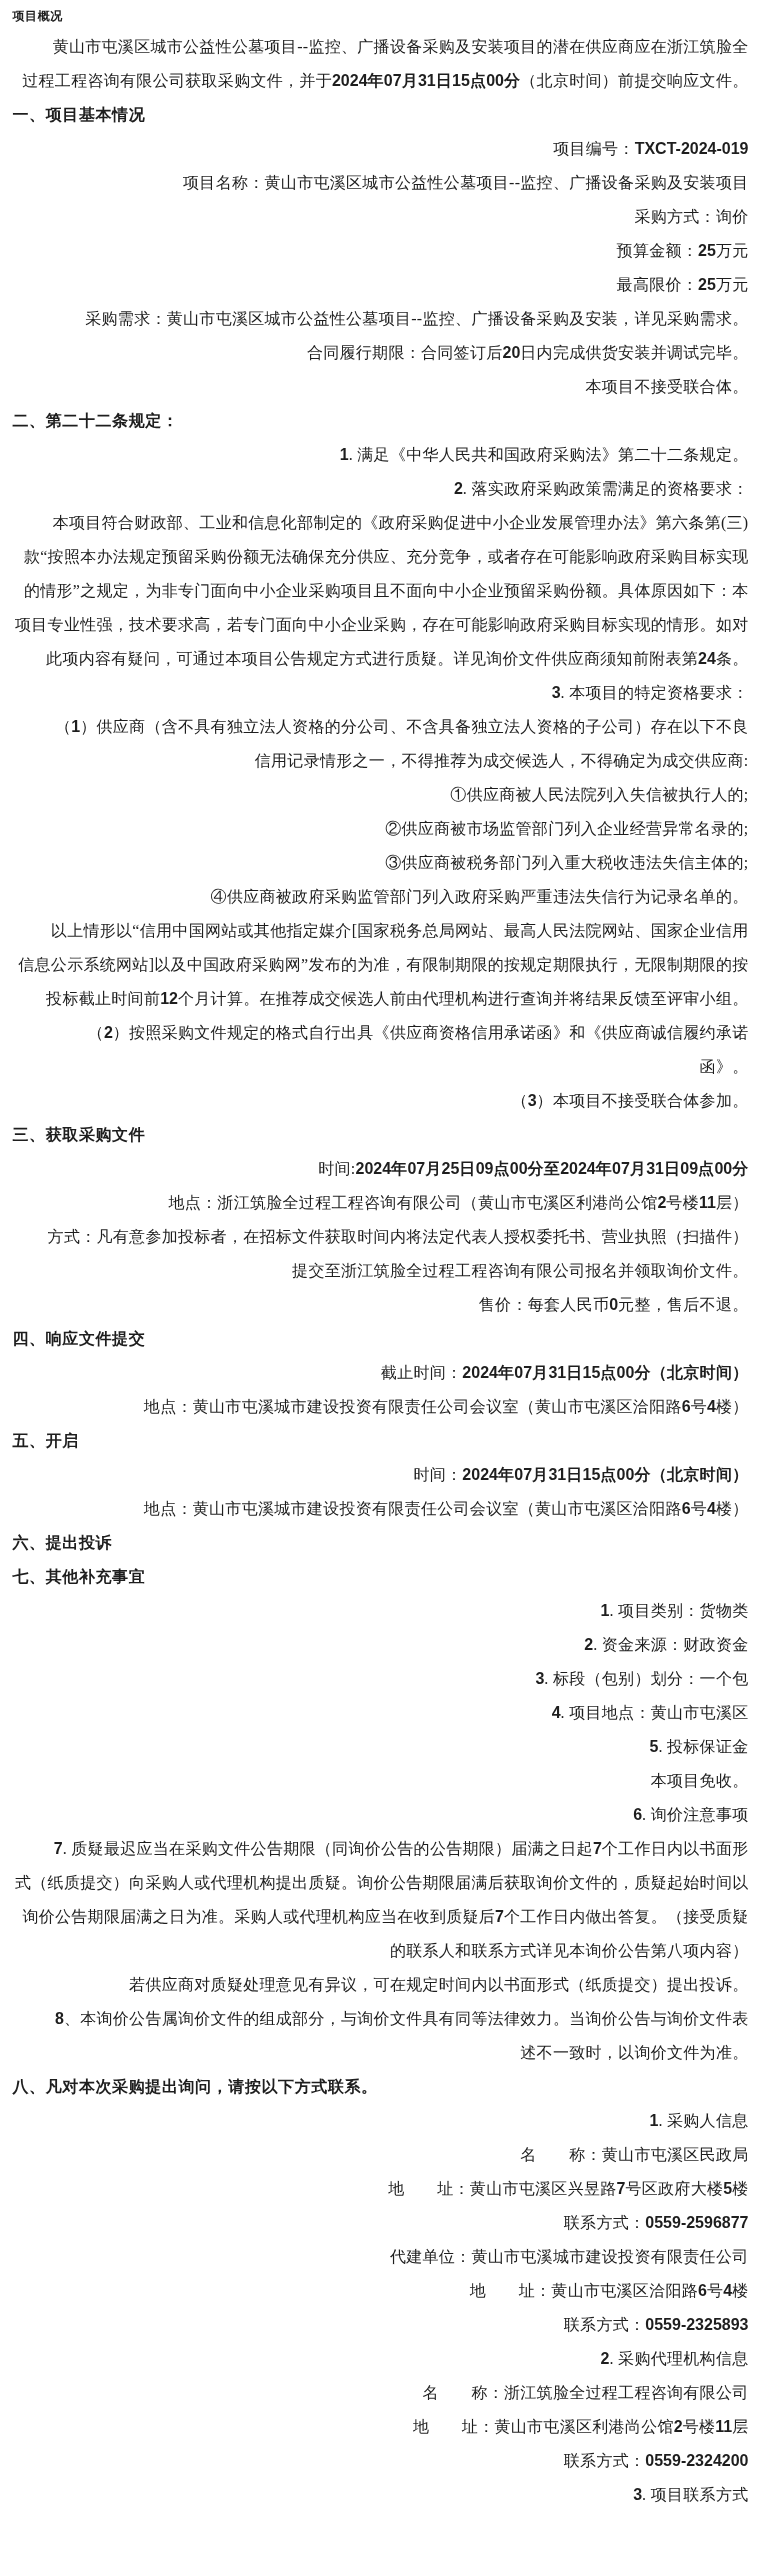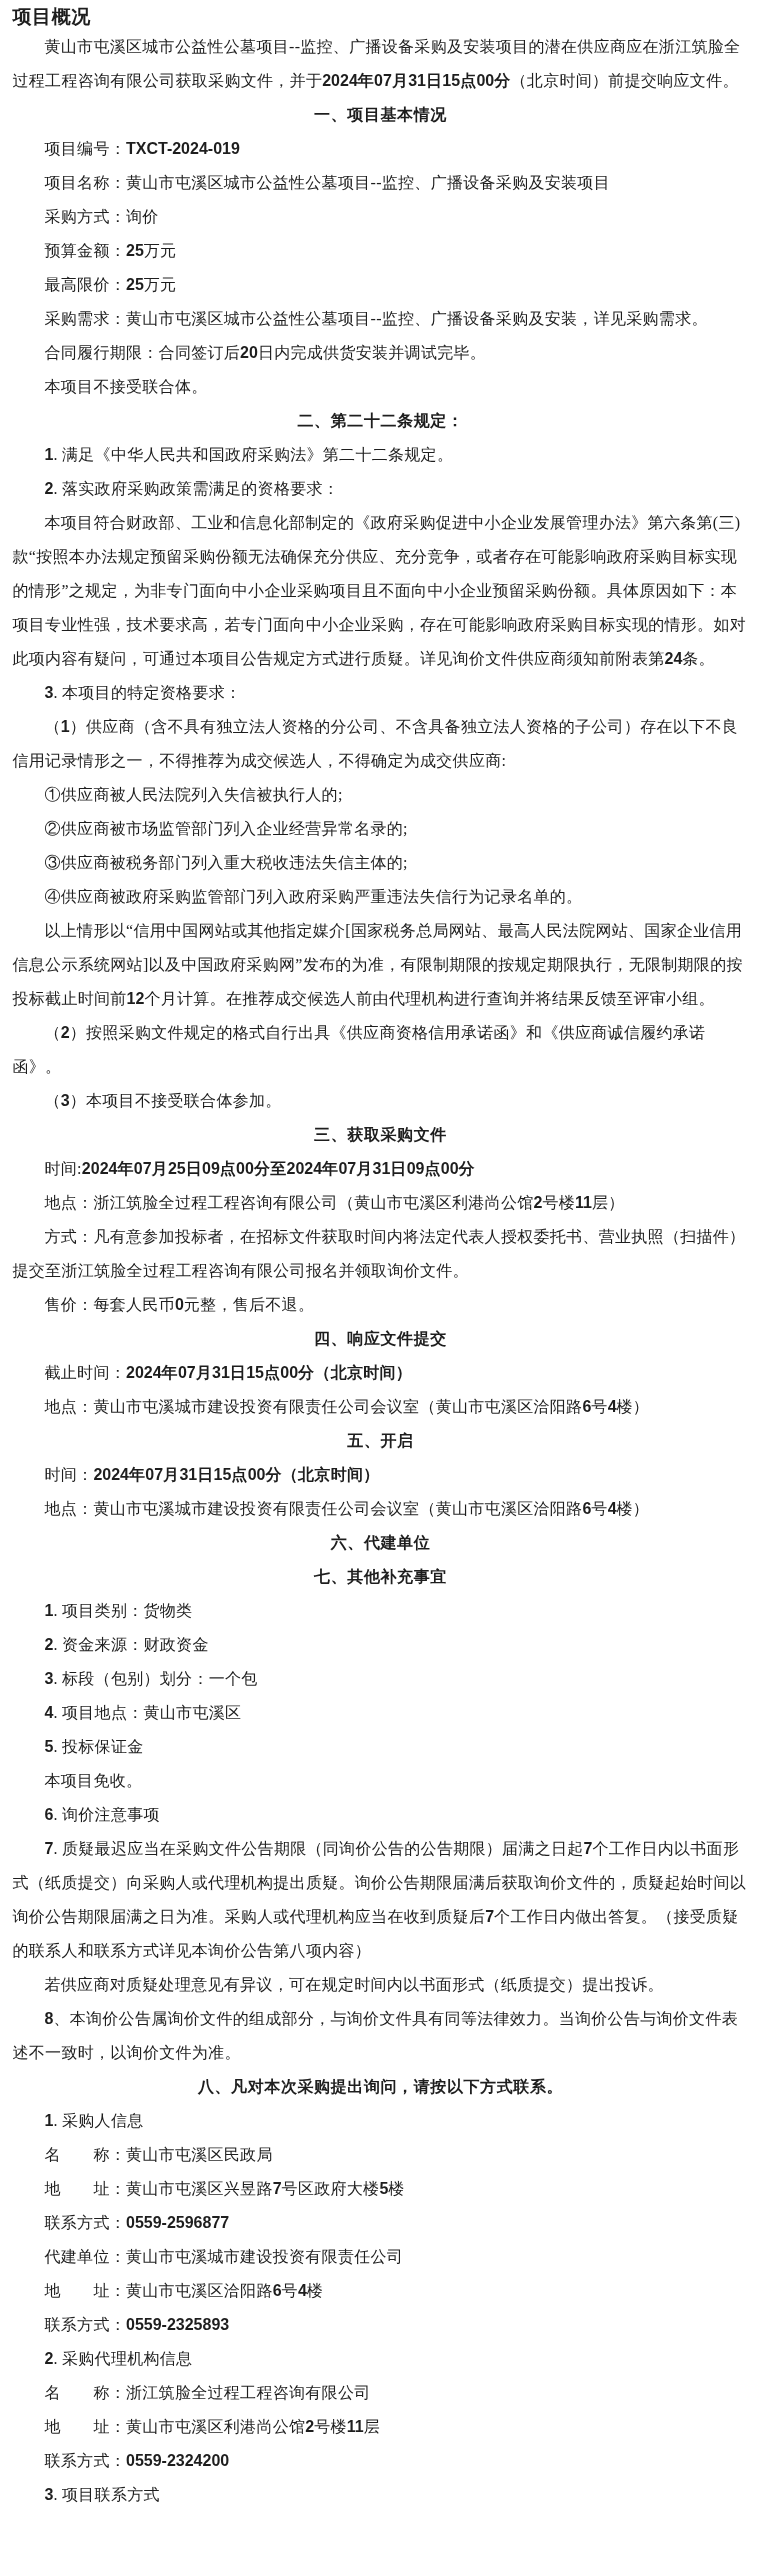--- a/index.html
+++ b/index.html
@@ -10,33 +10,32 @@
     -webkit-font-smoothing:antialiased;
   }
   .doc{padding:3.6px 12.5px 18px 12.5px;}
   .line{
     font-size:16px;
     line-height:34px;
     letter-spacing:0.3px;
     word-break:break-all;
   }
   .h1{
-    font-size:19px;
+    font-size:12px;
     line-height:26px;
     font-weight:bold;
     letter-spacing:0.6px;
-    font-family:Liberation Sans, sans-serif;
+    font-family:Liberation Mono, monospace;
   }
   .sec{
     font-weight:bold;
     letter-spacing:0.6px;
     font-family:"Liberation Sans",sans-serif;
-    text-align:center;
   }
-  .para{text-indent:2em;}
+  .para{text-indent:2em;text-align:right;}
   .num{
     font-family:"Liberation Sans",sans-serif;
     font-weight:bold;
     letter-spacing:0;
   }
   b.bseg{
     font-family:"Liberation Sans",sans-serif;
     font-weight:bold;
   }
 </style>
@@ -73,21 +72,21 @@
       <div class="line para">时间:<b class="bseg"><span class="num">2024</span>年<span class="num">07</span>月<span class="num">25</span>日<span class="num">09</span>点<span class="num">00</span>分至<span class="num">2024</span>年<span class="num">07</span>月<span class="num">31</span>日<span class="num">09</span>点<span class="num">00</span>分</b></div>
       <div class="line para">地点：浙江筑脸全过程工程咨询有限公司（黄山市屯溪区利港尚公馆<span class="num">2</span>号楼<span class="num">11</span>层）</div>
       <div class="line para">方式：凡有意参加投标者，在招标文件获取时间内将法定代表人授权委托书、营业执照（扫描件）提交至浙江筑脸全过程工程咨询有限公司报名并领取询价文件。</div>
       <div class="line para">售价：每套人民币<span class="num">0</span>元整，售后不退。</div>
       <div class="line sec">四、响应文件提交</div>
       <div class="line para">截止时间：<b class="bseg"><span class="num">2024</span>年<span class="num">07</span>月<span class="num">31</span>日<span class="num">15</span>点<span class="num">00</span>分（北京时间）</b></div>
       <div class="line para">地点：黄山市屯溪城市建设投资有限责任公司会议室（黄山市屯溪区洽阳路<span class="num">6</span>号<span class="num">4</span>楼）</div>
       <div class="line sec">五、开启</div>
       <div class="line para">时间：<b class="bseg"><span class="num">2024</span>年<span class="num">07</span>月<span class="num">31</span>日<span class="num">15</span>点<span class="num">00</span>分（北京时间）</b></div>
       <div class="line para">地点：黄山市屯溪城市建设投资有限责任公司会议室（黄山市屯溪区洽阳路<span class="num">6</span>号<span class="num">4</span>楼）</div>
-      <div class="line sec">六、代建单位</div>
+      <div class="line sec">六、提出投诉</div>
       <div class="line sec">七、其他补充事宜</div>
       <div class="line para"><span class="num">1</span>. 项目类别：货物类</div>
       <div class="line para"><span class="num">2</span>. 资金来源：财政资金</div>
       <div class="line para"><span class="num">3</span>. 标段（包别）划分：一个包</div>
       <div class="line para"><span class="num">4</span>. 项目地点：黄山市屯溪区</div>
       <div class="line para"><span class="num">5</span>. 投标保证金</div>
       <div class="line para">本项目免收。</div>
       <div class="line para"><span class="num">6</span>. 询价注意事项</div>
       <div class="line para"><span class="num">7</span>. 质疑最迟应当在采购文件公告期限（同询价公告的公告期限）届满之日起<span class="num">7</span>个工作日内以书面形式（纸质提交）向采购人或代理机构提出质疑。询价公告期限届满后获取询价文件的，质疑起始时间以询价公告期限届满之日为准。采购人或代理机构应当在收到质疑后<span class="num">7</span>个工作日内做出答复。（接受质疑的联系人和联系方式详见本询价公告第八项内容）</div>
       <div class="line para">若供应商对质疑处理意见有异议，可在规定时间内以书面形式（纸质提交）提出投诉。</div>

